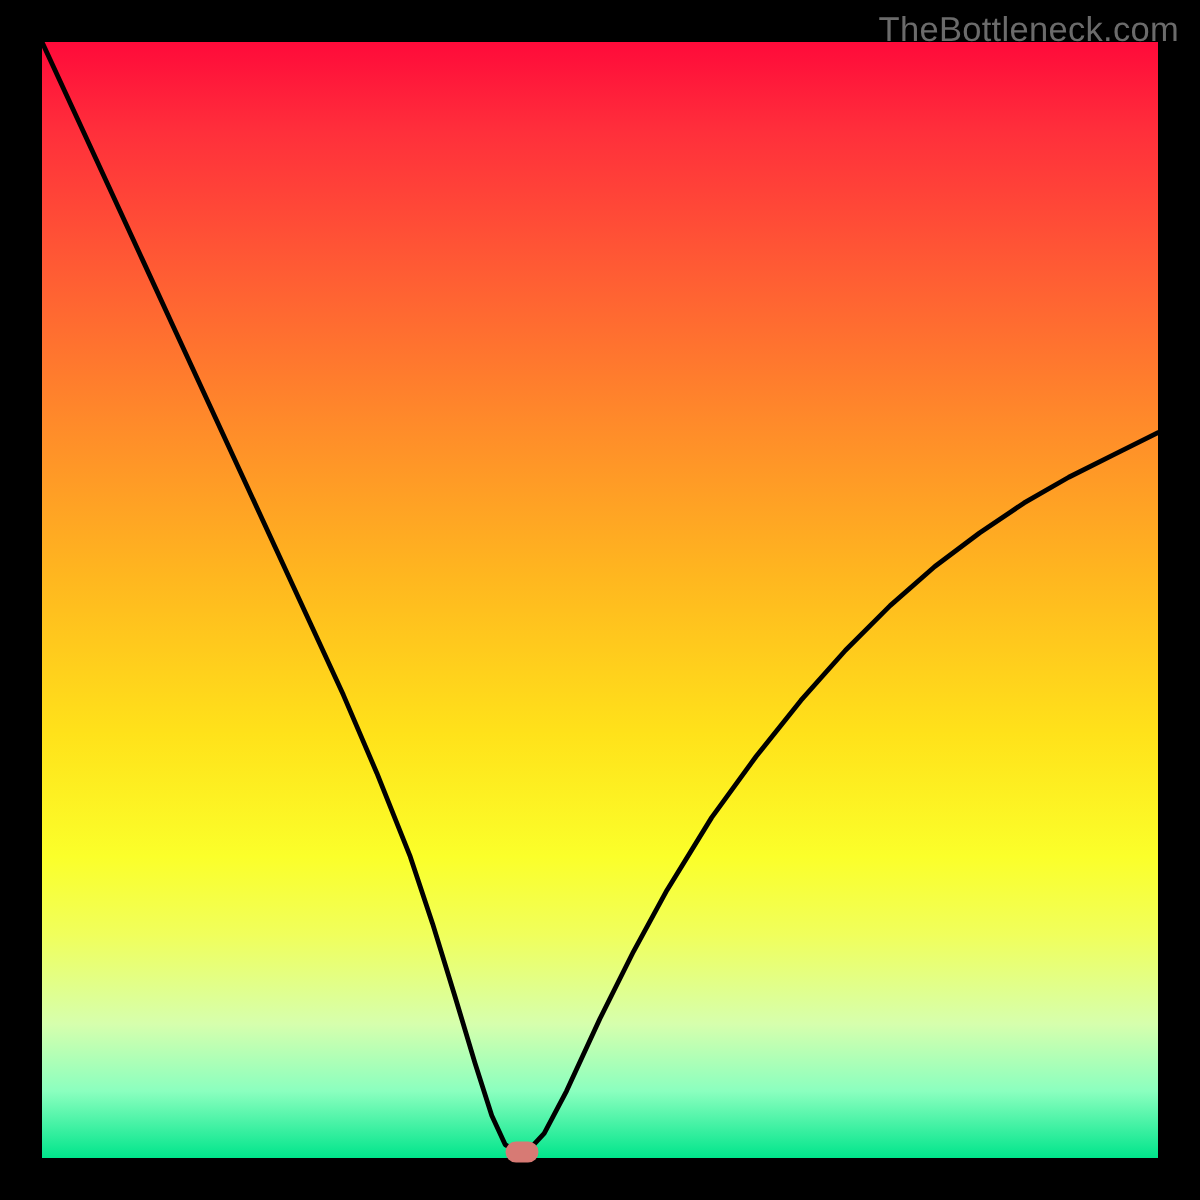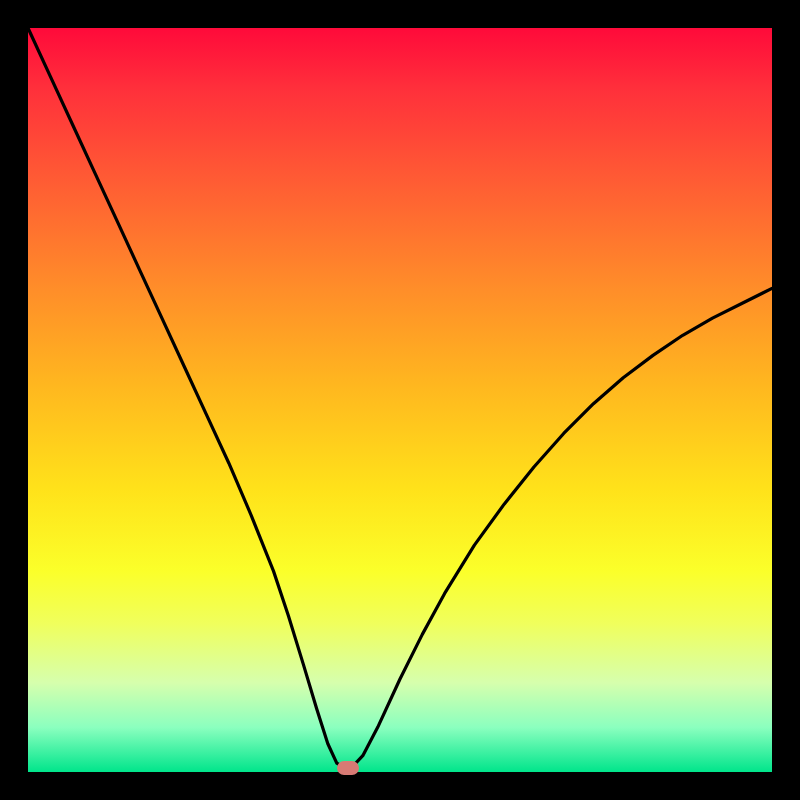--- a/index.html
+++ b/index.html
@@ -64,20 +64,21 @@
     height: 14px;
     border-radius: 7px;
     background: #d77a74;
     transform: translate(-50%, -50%);
   }
 </style>
 </head>
 <body>
 
 <div class="frame">
+  <div class="watermark">TheBottleneck.com</div>
 
   <div class="plot">
     <svg class="curve" viewBox="0 0 744 744" preserveAspectRatio="none">
       <path id="curvePath" d="M0.00 0.00 L22.32 48.36 L44.64 96.72 L66.96 145.08 L89.28 193.44 L111.60 241.80 L133.92 290.16 L156.24 338.52 L178.56 386.88 L200.88 435.24 L223.20 487.32 L245.52 543.12 L260.40 587.76 L275.28 636.12 L288.67 680.76 L299.83 715.73 L308.76 735.07 L316.20 739.54 L323.64 739.54 L334.80 727.63 L349.68 699.36 L372.00 651.00 L394.32 606.36 L416.64 565.44 L446.40 517.08 L476.16 476.16 L505.92 438.96 L535.68 405.48 L565.44 375.72 L595.20 349.68 L624.96 327.36 L654.72 307.27 L684.48 290.16 L714.24 275.28 L744.00 260.40" fill="none" stroke="#000" stroke-width="3.2" stroke-linejoin="round" stroke-linecap="round"></path>
     </svg>
     <div id="marker" class="marker" style="left: 319.92px; top: 739.536px;"></div>
   </div>
 </div>
 
 </body></html>

